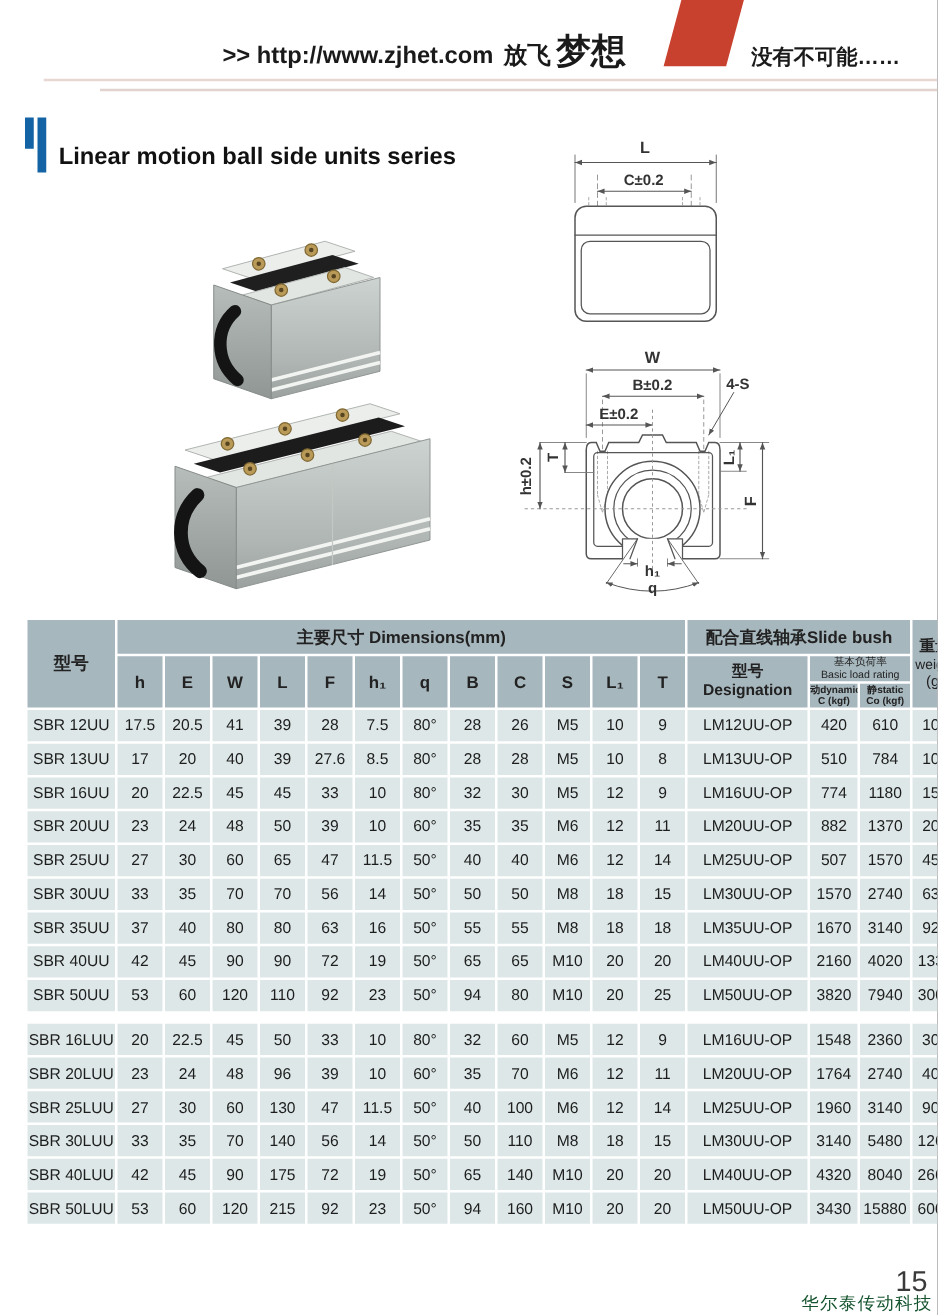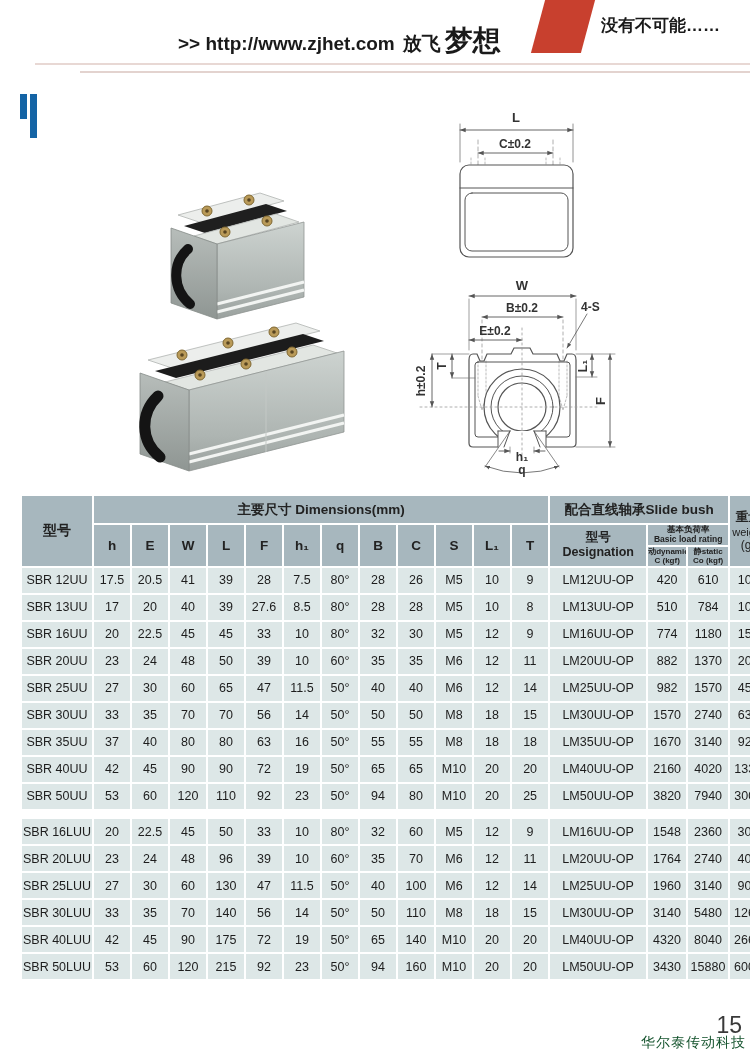--- a/index.html
+++ b/index.html
@@ -5,21 +5,21 @@
   html,body{margin:0;padding:0;background:#888;}
   .page{position:relative;width:750px;height:1052px;background:#fff;margin:0 auto;
         font-family:"Liberation Sans",sans-serif;overflow:hidden;}
   
   .url-line{position:absolute;left:178px;top:22px;white-space:nowrap;color:#1a1a1a;}
   .url-text{font-size:19px;font-weight:bold;}
   .fly{font-size:19px;font-weight:bold;margin-left:8px;}
   .dream{font-size:28px;font-weight:bold;margin-left:4px;}
   .red-skew{position:absolute;left:538px;top:0;width:50px;height:53px;background:#c8402e;
             transform:skewX(-15deg);}
-  .slogan-right{position:absolute;left:601px;top:14px;font-size:17px;font-weight:bold;color:#1a1a1a;white-space:nowrap;}
+  .slogan-right{position:absolute;left:601px;top:34px;font-size:17px;font-weight:bold;color:#1a1a1a;white-space:nowrap;}
   .rule1{position:absolute;left:35px;top:63px;width:715px;height:2px;background:#e8d8d4;}
   .rule2{position:absolute;left:80px;top:71px;width:670px;height:2px;background:#e3d3cf;}
   
   .bar1{position:absolute;left:20px;top:94px;width:7px;height:25px;background:#1464a5;}
   .bar2{position:absolute;left:30px;top:94px;width:7px;height:44px;background:#1464a5;}
   .t-cn{position:absolute;left:47px;top:88px;font-size:23px;font-weight:bold;color:#1464a5;letter-spacing:1.5px;white-space:nowrap;}
   .t-en{position:absolute;left:47px;top:115px;font-size:19px;font-weight:bold;color:#111;white-space:nowrap;}
   .t-models{position:absolute;left:47px;top:140px;font-size:21px;font-weight:bold;color:#1464a5;white-space:nowrap;}
   .t-models span{margin-right:26px;}
   
@@ -32,21 +32,21 @@
              table-layout:fixed;width:712px;}
   #table-uu{top:494px;} #table-luu{top:817px;}
   .spec th,.spec td{background:#dde7e7;text-align:center;vertical-align:middle;color:#1d1d1d;
                     padding:0;overflow:hidden;white-space:nowrap;}
   .spec thead th{background:#a7b7be;color:#222;font-weight:bold;}
   .spec td{height:25px;font-size:12.5px;}
   .h-model{font-size:14px;}
   .h-group{height:27px;font-size:13.5px;}
   .h-dim{font-size:13.5px;height:16px;}
   .h-desig div{font-size:12.5px;line-height:1.25;}
-  .h-rating{height:17px;} .h-rating div{font-size:8.5px;line-height:1.15;font-weight:bold;}
+  .h-rating{height:17px;} .h-rating div{font-size:8.5px;line-height:1.15;font-weight:normal;}
   .h-dyn div,.h-stat div{font-size:8px;line-height:1.2;}
   .h-weight .w-cn{font-size:12.5px;font-weight:bold;}
   .h-weight .w-en{font-size:11px;font-weight:normal;}
   .h-weight .w-u{font-size:12px;font-weight:normal;}
   
   .page-num{position:absolute;right:8px;top:1012px;font-size:23px;color:#3a3a3a;}
   .watermark{position:absolute;right:4px;top:1034px;font-size:14px;color:#14532d;letter-spacing:1px;}
 </style>
 </head>
 <body>
@@ -56,20 +56,21 @@
   <div class="url-line">
     <span class="url-text">&gt;&gt; http://www.zjhet.com</span><span class="fly">放飞</span><span class="dream">梦想</span>
   </div>
   <div class="red-skew"></div>
   <div class="slogan-right">没有不可能……</div>
   <div class="rule1"></div>
   <div class="rule2"></div>
 
   <div class="bar1"></div>
   <div class="bar2"></div>
+  <div class="t-en">Linear motion ball side units series</div>
 
   <svg class="fig" style="left:100px;top:185px" width="330" height="300" viewBox="0 0 330 300">
     <defs>
       <linearGradient id="gFace" x1="0" y1="0" x2="0" y2="1">
         <stop offset="0" stop-color="#cdd3d0"></stop>
           <stop offset="0.7" stop-color="#aeb5b2"></stop>
           <stop offset="1" stop-color="#9aa19e"></stop>
       </linearGradient>
       <linearGradient id="gEnd" x1="0" y1="0" x2="0" y2="1">
         <stop offset="0" stop-color="#b7bdba"></stop>
@@ -347,21 +348,21 @@
           <td>65</td>
           <td>47</td>
           <td>11.5</td>
           <td>50°</td>
           <td>40</td>
           <td>40</td>
           <td>M6</td>
           <td>12</td>
           <td>14</td>
           <td>LM25UU-OP</td>
-          <td>982</td>
+          <td>507</td>
           <td>1570</td>
           <td>450</td>
         </tr>
         <tr>
           <td>SBR 30UU</td>
           <td>33</td>
           <td>35</td>
           <td>70</td>
           <td>70</td>
           <td>56</td>

